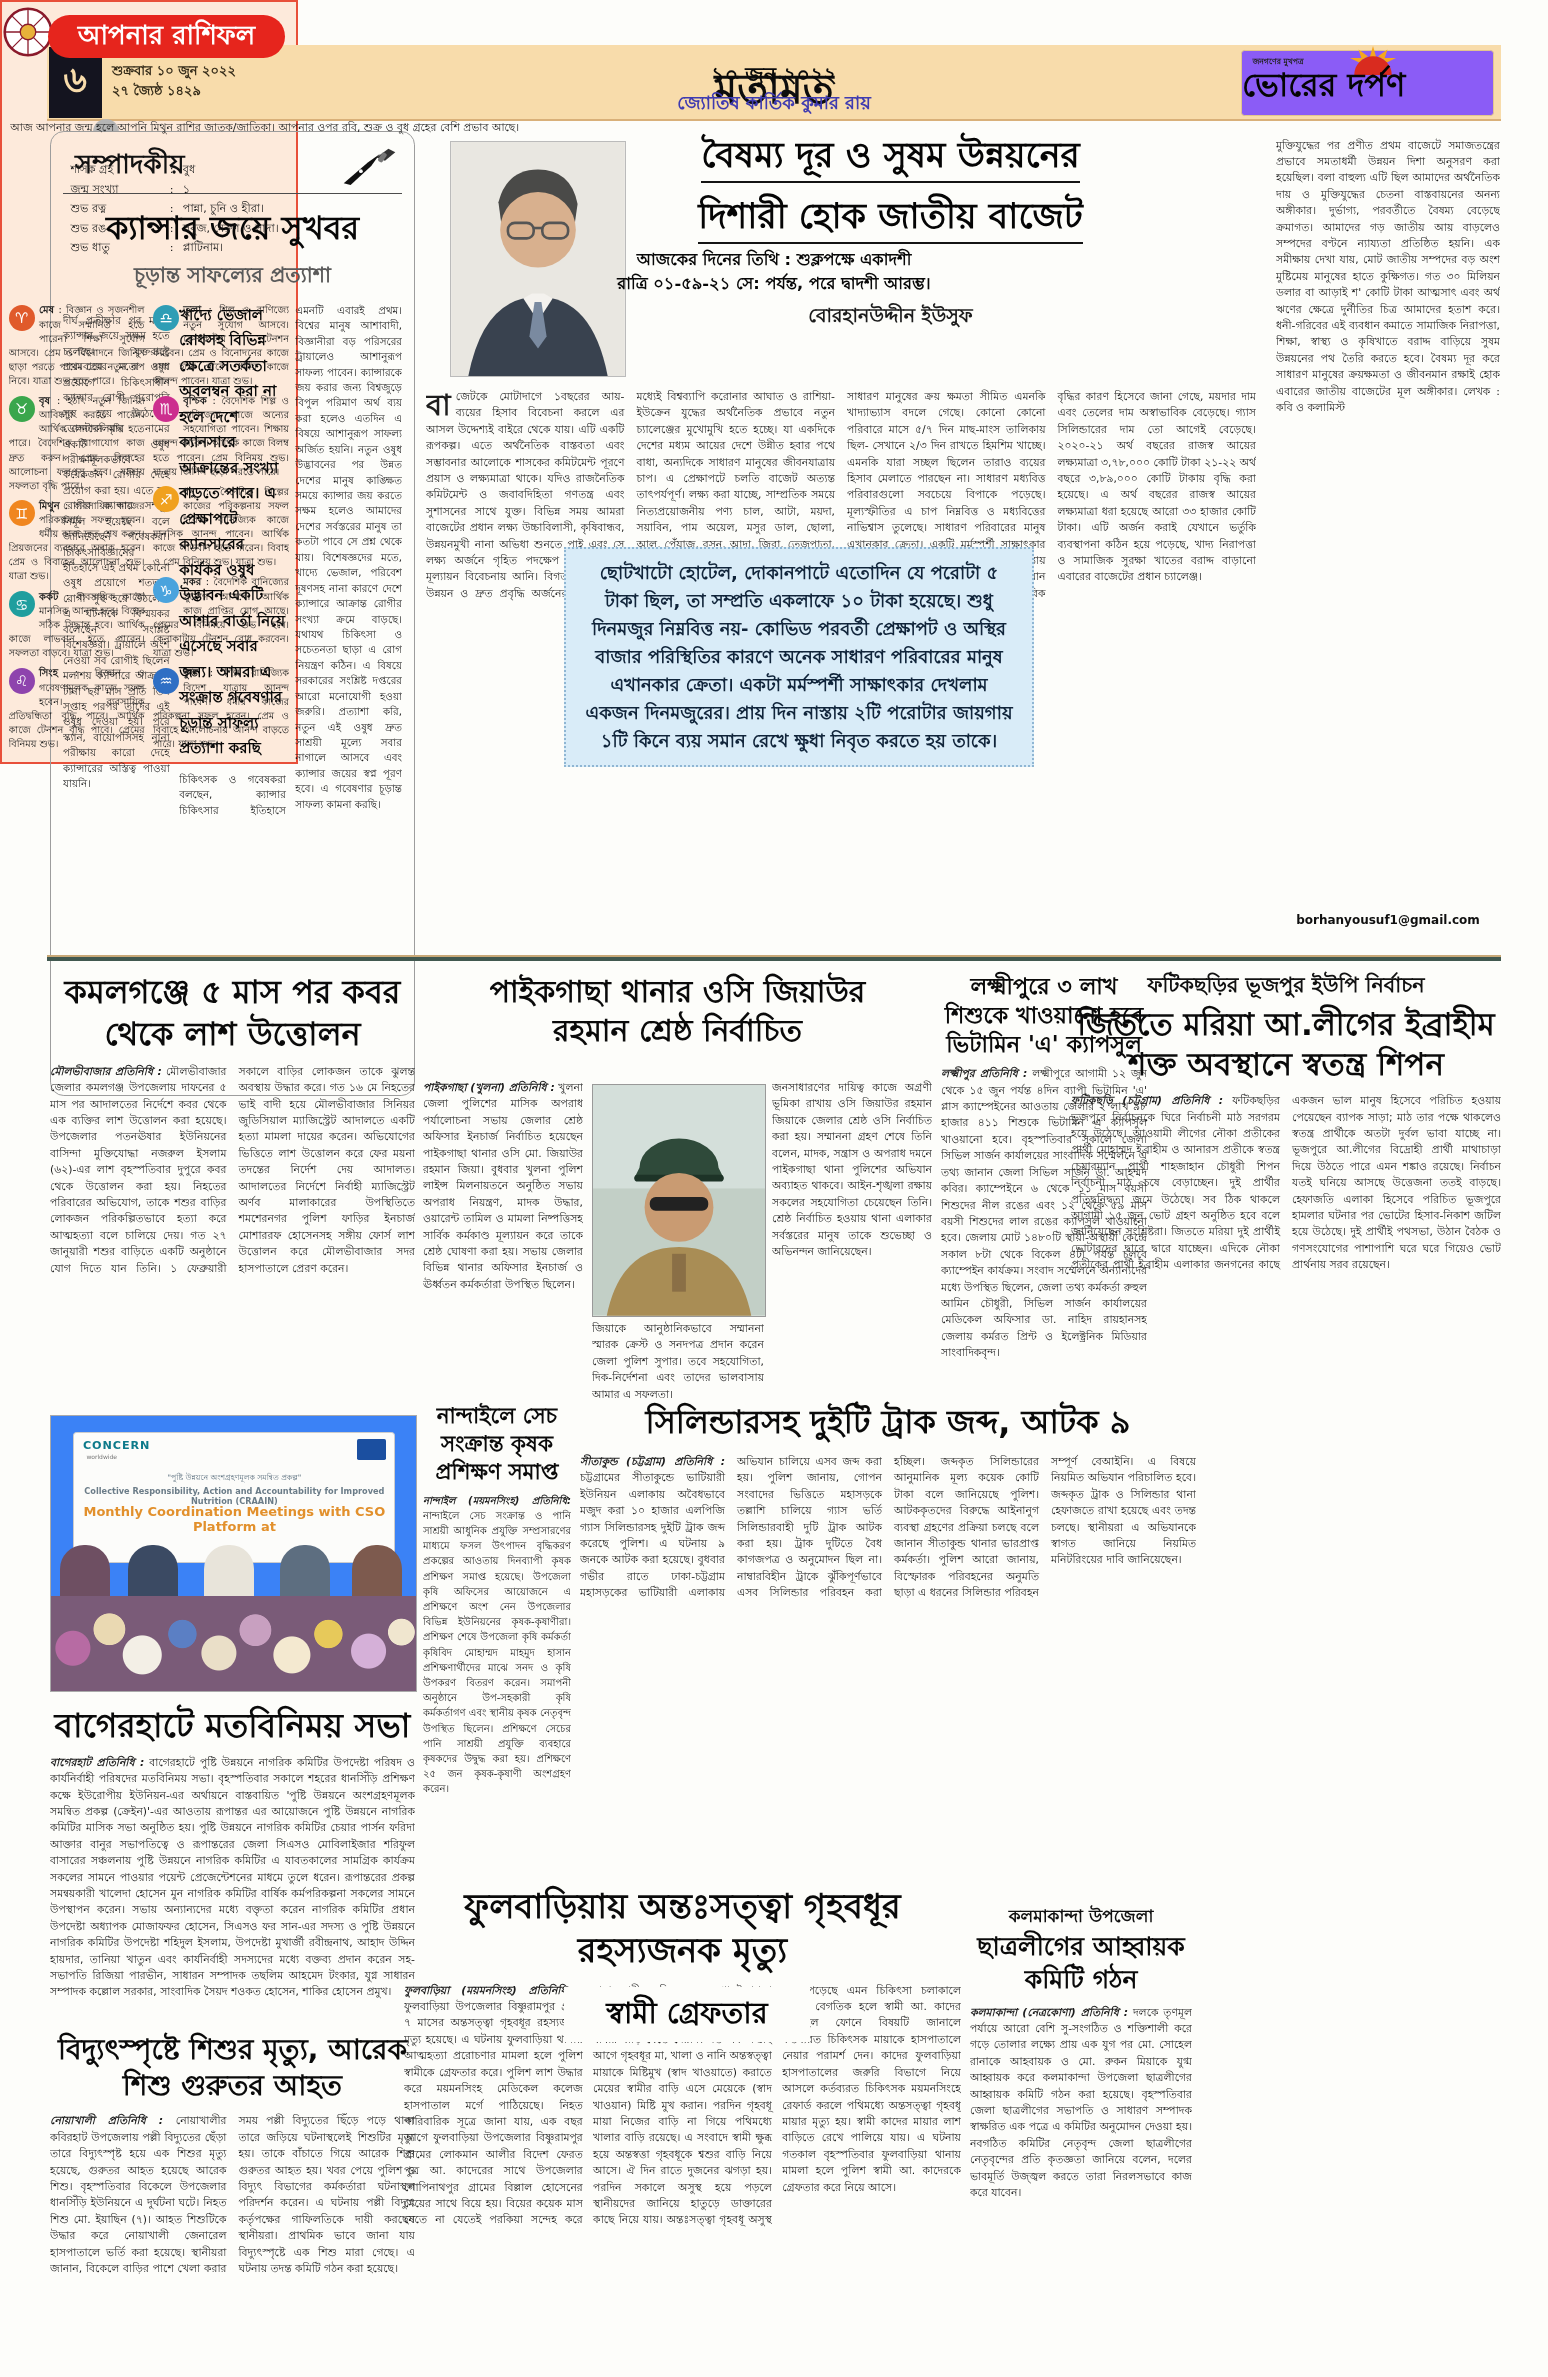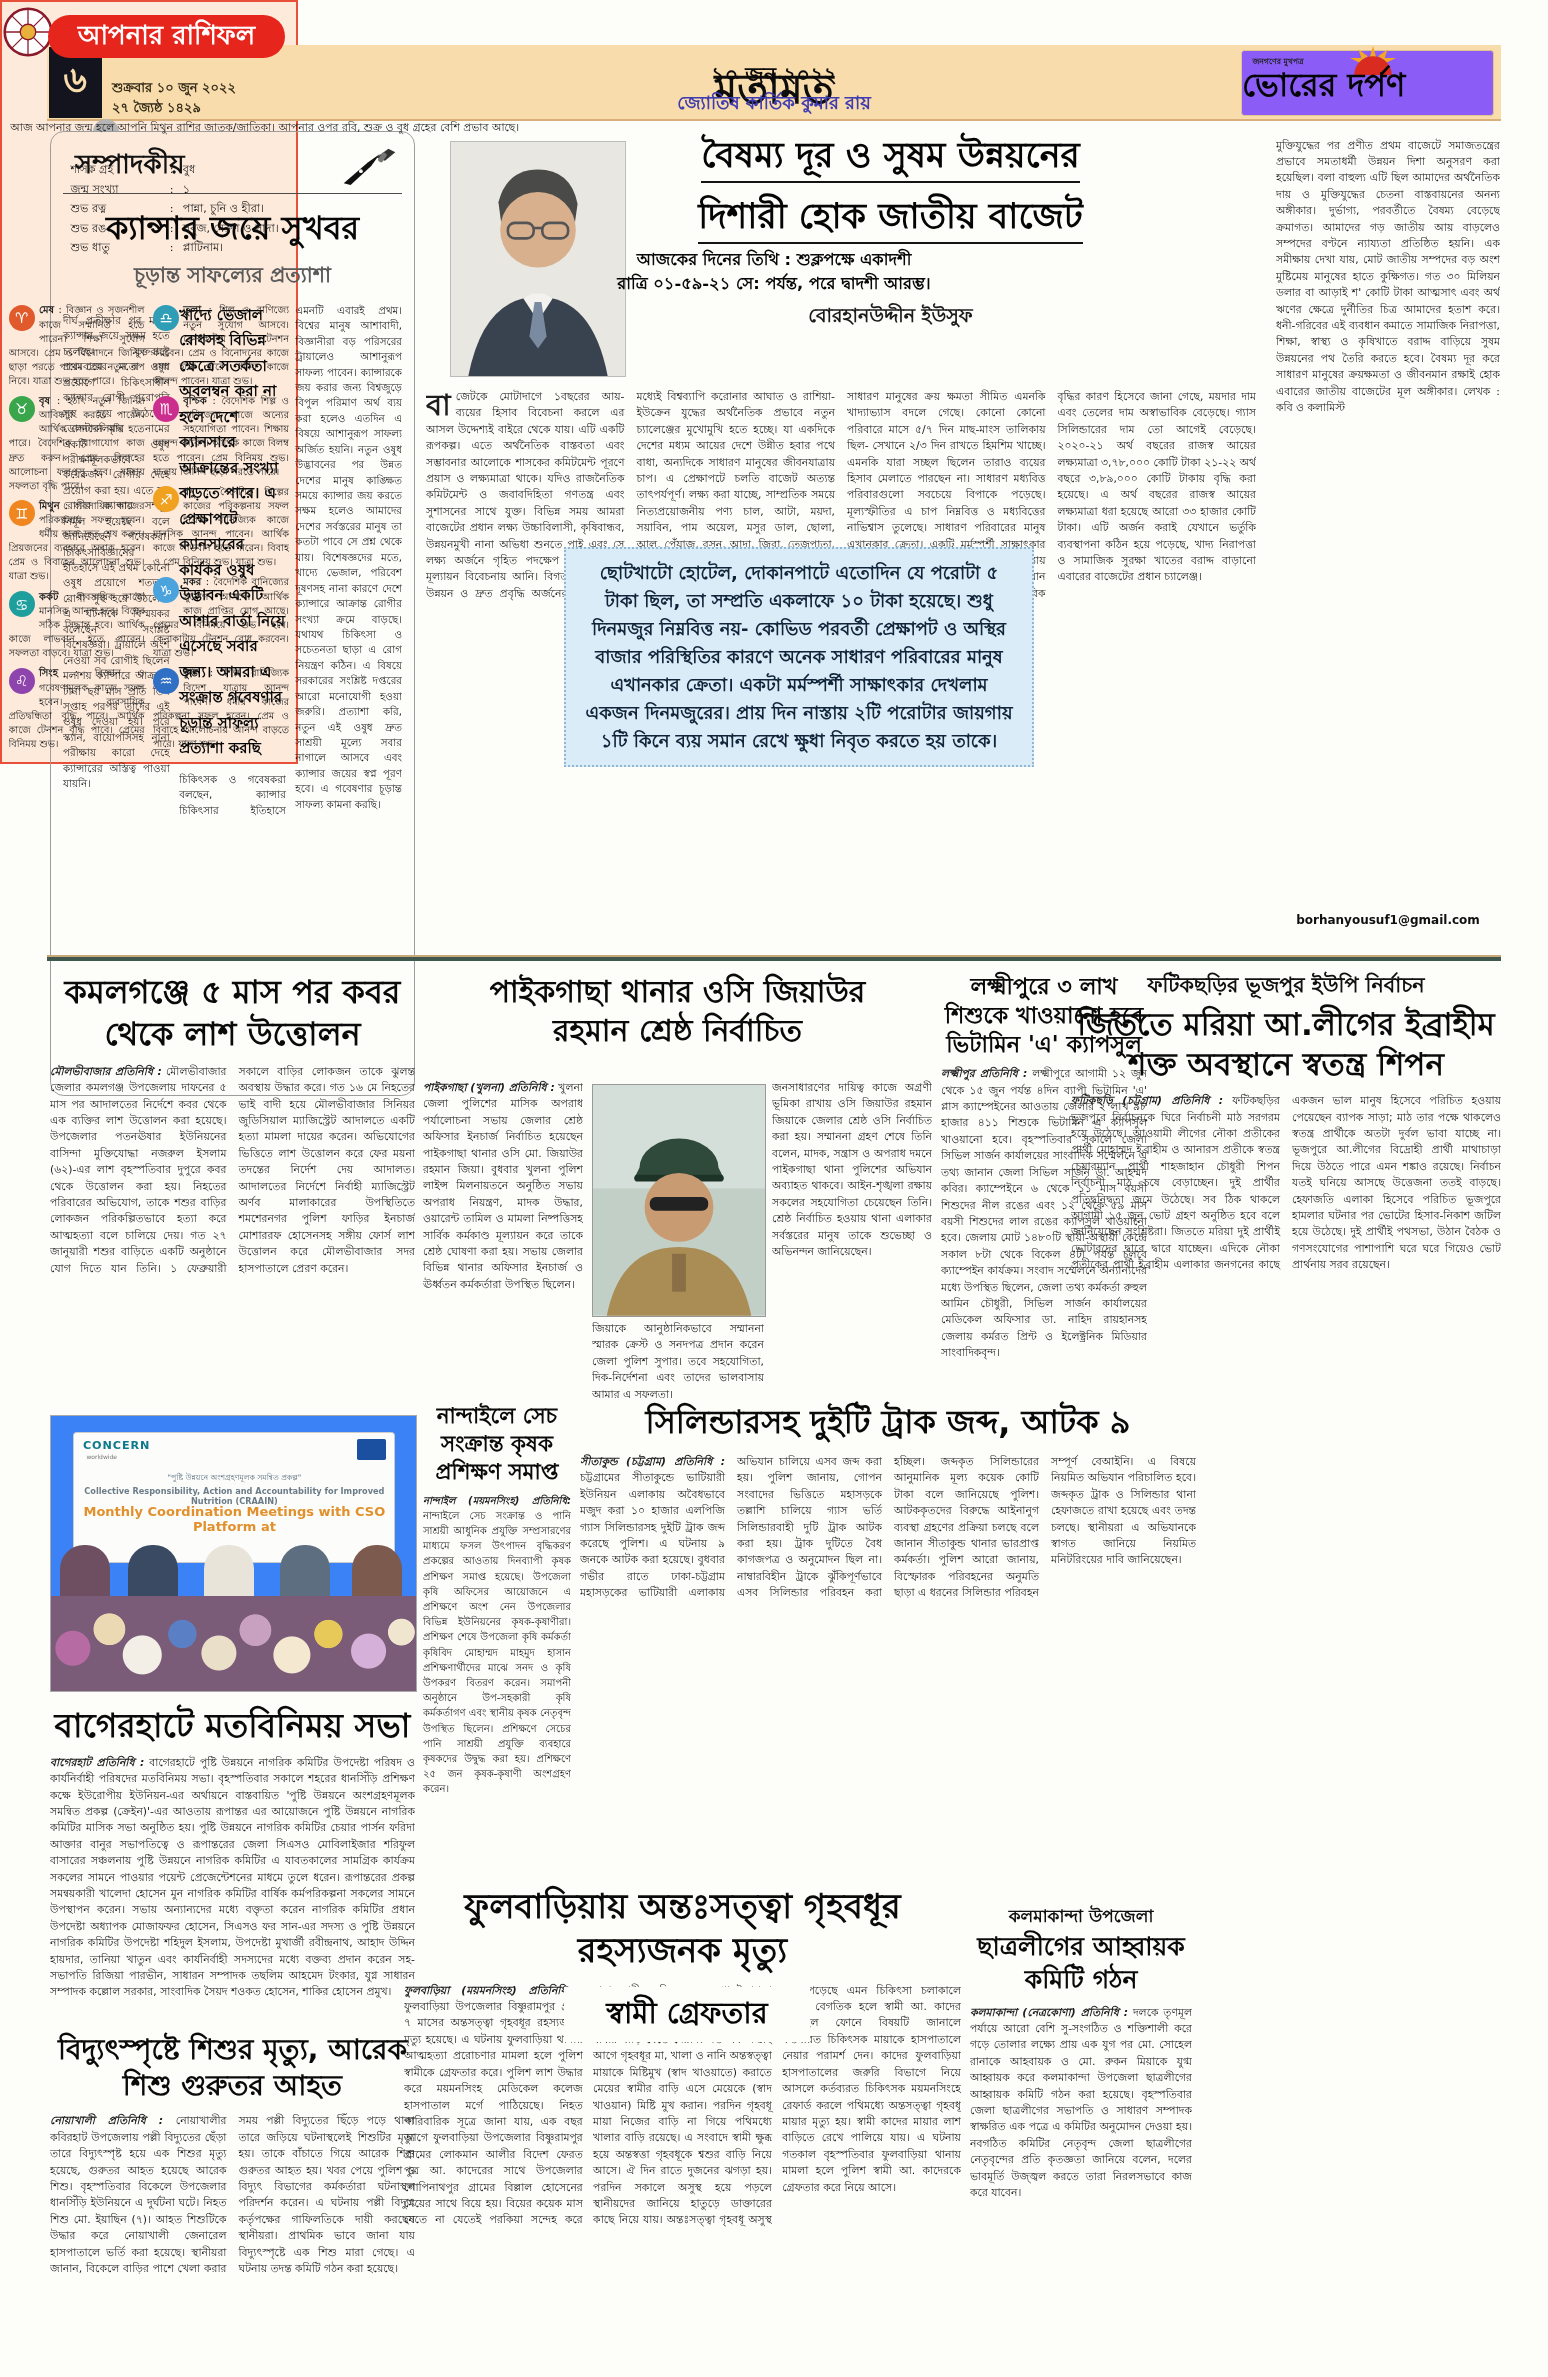--- a/index.html
+++ b/index.html
@@ -3,21 +3,21 @@
 <meta charset="utf-8">
 <style>
   html,body{margin:0;padding:0;background:#e9e9e6;}
   #page{position:relative;width:1548px;height:2377px;background:#fdfdfa;overflow:hidden;
         font-family:"DejaVu Sans",sans-serif;color:#1b1b1b;}
   .abs{position:absolute;}
   
   #band{left:47px;top:45px;width:1454px;height:74px;background:#f8dcab;border-bottom:2.6px solid #d9b079;}
   #pageno{left:1.7px;top:1.7px;width:53px;height:71px;background:#14141f;color:#f8dcab;
           font-size:36px;font-weight:bold;display:flex;align-items:center;justify-content:center;}
-  #dates{left:65px;top:15.5px;font-size:13px;font-weight:bold;color:#332a18;line-height:1.6;margin-top:17px;}
+  #dates{left:65px;top:15.5px;font-size:13px;font-weight:bold;color:#332a18;line-height:1.6;}
   #secTitle{left:0;right:0;top:12px;text-align:center;font-size:41px;font-weight:bold;color:#0d0d0d;}
   #mast{right:6.9px;top:5.2px;width:251px;height:64px;background:#8b5cf6;border:0.9px solid #e2c58e;border-radius:3.4px;}
   #mast .tag{position:absolute;left:10.3px;top:4.3px;font-size:7.7px;font-weight:bold;color:#222;}
   #mast .nm{position:absolute;left:0;right:0;bottom:1.7px;text-align:left;font-size:32px;font-weight:bold;color:#050505;}
   #sun{position:absolute;left:101px;top:-5.2px;}
   
   .bt{font-size:10.8px;line-height:1.52;text-align:justify;color:#1d1d1d;overflow:hidden;}
   .bt p{margin:0;}
   .dl{font-weight:bold;font-style:italic;}
   .c2{column-count:2;column-gap:12px;}

